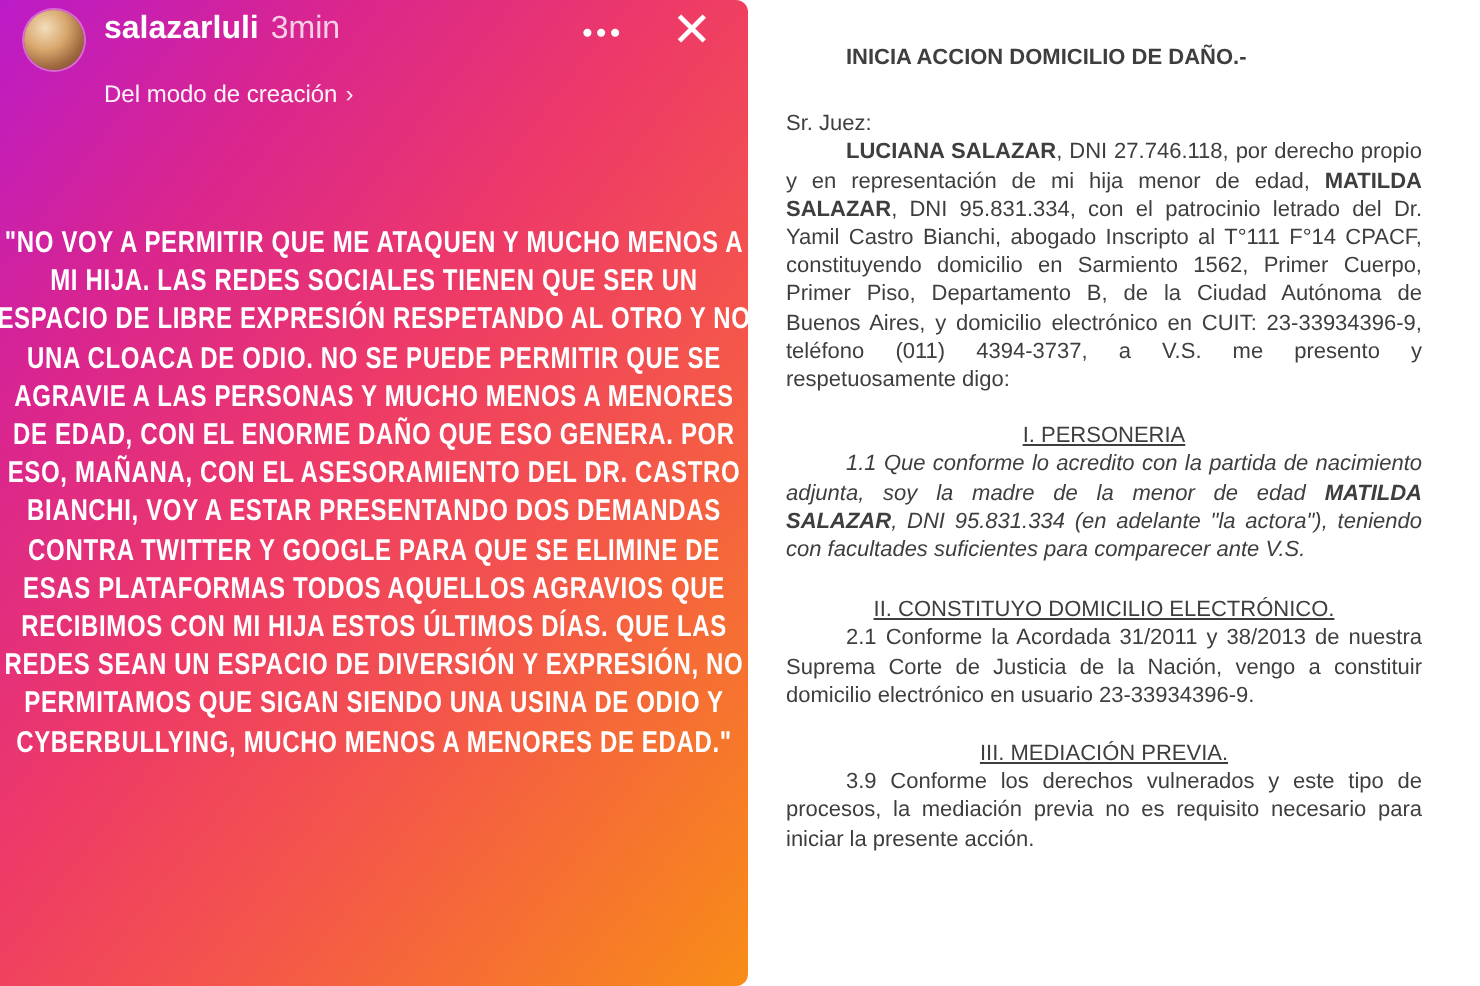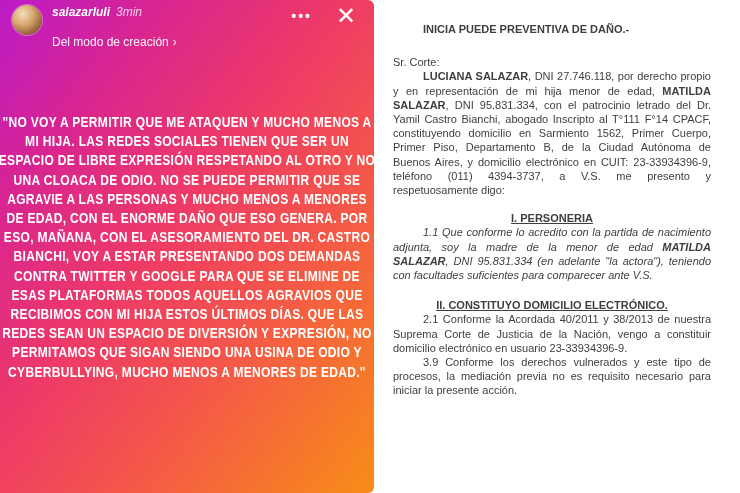--- a/index.html
+++ b/index.html
@@ -14,21 +14,21 @@
     background:linear-gradient(128deg,#bb1bc8 0%,#d9258f 22%,#ee3a67 45%,#f4564a 66%,#f88d17 100%);
     border-radius:0 6px 6px 0;
   }
   .story-header{position:absolute;left:0;top:0;width:100%;height:46px;}
   .avatar{
     position:absolute;left:12px;top:5px;width:30px;height:30px;border-radius:50%;
     background:radial-gradient(circle at 35% 30%,#f3ddbb 0%,#d8a86e 38%,#a06a40 68%,#6b4229 100%);
     box-shadow:0 0 0 1px rgba(255,255,255,.35);
   }
   .hdr-text{position:absolute;left:52px;top:5px;color:#fff;line-height:1.25;}
-  .hdr-line1{font-size:12px;font-style:italic;}
+  .hdr-line1{font-size:16px;}
   .username{font-weight:bold;color:#fff;}
   .time{color:rgba(255,255,255,.78);margin-left:6px;font-weight:normal;}
   .hdr-line2{font-size:12px;color:rgba(255,255,255,.95);margin-top:15px;}
   .chevron{margin-left:4px;font-size:12px;color:rgba(255,255,255,.9);}
   .more-icon{
     position:absolute;right:62px;top:6px;color:#fff;font-size:14px;letter-spacing:2px;
     font-weight:bold;cursor:pointer;line-height:20px;
   }
   .close-icon{
     position:absolute;right:18px;top:2px;color:#fff;font-size:24px;font-weight:300;
@@ -45,21 +45,21 @@
   
   .doc{
     position:absolute;left:393px;top:0;width:318px;height:493px;
     color:#3e3e3e;font-size:11px;line-height:14.2px;
   }
   .doc-title{font-weight:bold;margin:22px 0 0 30px;}
   .doc-salutation{margin-top:19px;}
   .doc p{margin:0;text-align:justify;text-indent:30px;}
   .p-intro{margin-top:15px;}
   .doc-heading{
-    text-align:center;font-weight:bold;text-decoration:underline;margin:0;
+    text-align:center;font-weight:normal;text-decoration:underline;margin:0;
   }
   .h1{margin-top:14px;}
   .p11{margin-top:16px;font-style:italic;}
   .h2{margin-top:16px;}
   .p21{margin-top:16px;}
   .h3{margin-top:15px;}
   .p31{margin-top:15px;}
   .bname{font-weight:bold;}
 </style>
 </head>
@@ -77,25 +77,26 @@
       </div>
     </div>
     <div class="more-icon">•••</div>
     <div class="close-icon">✕</div>
   </div>
 
   <div class="quote">"NO VOY A PERMITIR QUE ME ATAQUEN Y MUCHO MENOS A MI HIJA. LAS REDES SOCIALES TIENEN QUE SER UN ESPACIO DE LIBRE EXPRESIÓN RESPETANDO AL OTRO Y NO UNA CLOACA DE ODIO. NO SE PUEDE PERMITIR QUE SE AGRAVIE A LAS PERSONAS Y MUCHO MENOS A MENORES DE EDAD, CON EL ENORME DAÑO QUE ESO GENERA. POR ESO, MAÑANA, CON EL ASESORAMIENTO DEL DR. CASTRO BIANCHI, VOY A ESTAR PRESENTANDO DOS DEMANDAS CONTRA TWITTER Y GOOGLE PARA QUE SE ELIMINE DE ESAS PLATAFORMAS TODOS AQUELLOS AGRAVIOS QUE RECIBIMOS CON MI HIJA ESTOS ÚLTIMOS DÍAS. QUE LAS REDES SEAN UN ESPACIO DE DIVERSIÓN Y EXPRESIÓN, NO PERMITAMOS QUE SIGAN SIENDO UNA USINA DE ODIO Y CYBERBULLYING, MUCHO MENOS A MENORES DE EDAD."</div>
 </div>
 
 <div class="doc">
-  <div class="doc-title">INICIA PUEDE PREVENTIVA DE DAÑO.-</div>
-  <div class="doc-salutation">Sr. Corte:</div>
+  <div class="doc-title">INICIA ACCION DOMICILIO DE DAÑO.-</div>
+  <div class="doc-salutation">Sr. Juez:</div>
 
   <p class="p-intro"><span class="bname">LUCIANA SALAZAR</span><span>, DNI 27.746.118, por derecho propio y en representación de mi hija menor de edad, </span><span class="bname">MATILDA SALAZAR</span><span>, DNI 95.831.334, con el patrocinio letrado del Dr. Yamil Castro Bianchi, abogado Inscripto al T°111 F°14 CPACF, constituyendo domicilio en Sarmiento 1562, Primer Cuerpo, Primer Piso, Departamento B, de la Ciudad Autónoma de Buenos Aires, y domicilio electrónico en CUIT: 23-33934396-9, teléfono (011) 4394-3737, a V.S. me presento y respetuosamente digo:</span></p>
 
   <div class="doc-heading h1">I. PERSONERIA</div>
   <p class="p11"><span>1.1 Que conforme lo acredito con la partida de nacimiento adjunta, soy la madre de la menor de edad </span><span class="bname">MATILDA SALAZAR</span><span>, DNI 95.831.334 (en adelante "la actora"), teniendo con facultades suficientes para comparecer ante V.S.</span></p>
 
   <div class="doc-heading h2">II. CONSTITUYO DOMICILIO ELECTRÓNICO.</div>
-  <p class="p21">2.1 Conforme la Acordada 40/2011 y 38/2013 de nuestra Suprema Corte de Justicia de la Nación, vengo a constituir domicilio electrónico en usuario 23-33934396-9.</p>
+  <p class="p21">2.1 Conforme la Acordada 31/2011 y 38/2013 de nuestra Suprema Corte de Justicia de la Nación, vengo a constituir domicilio electrónico en usuario 23-33934396-9.</p>
 
+  <div class="doc-heading h3">III. MEDIACIÓN PREVIA.</div>
   <p class="p31">3.9 Conforme los derechos vulnerados y este tipo de procesos, la mediación previa no es requisito necesario para iniciar la presente acción.</p>
 </div>
 
 </body></html>

